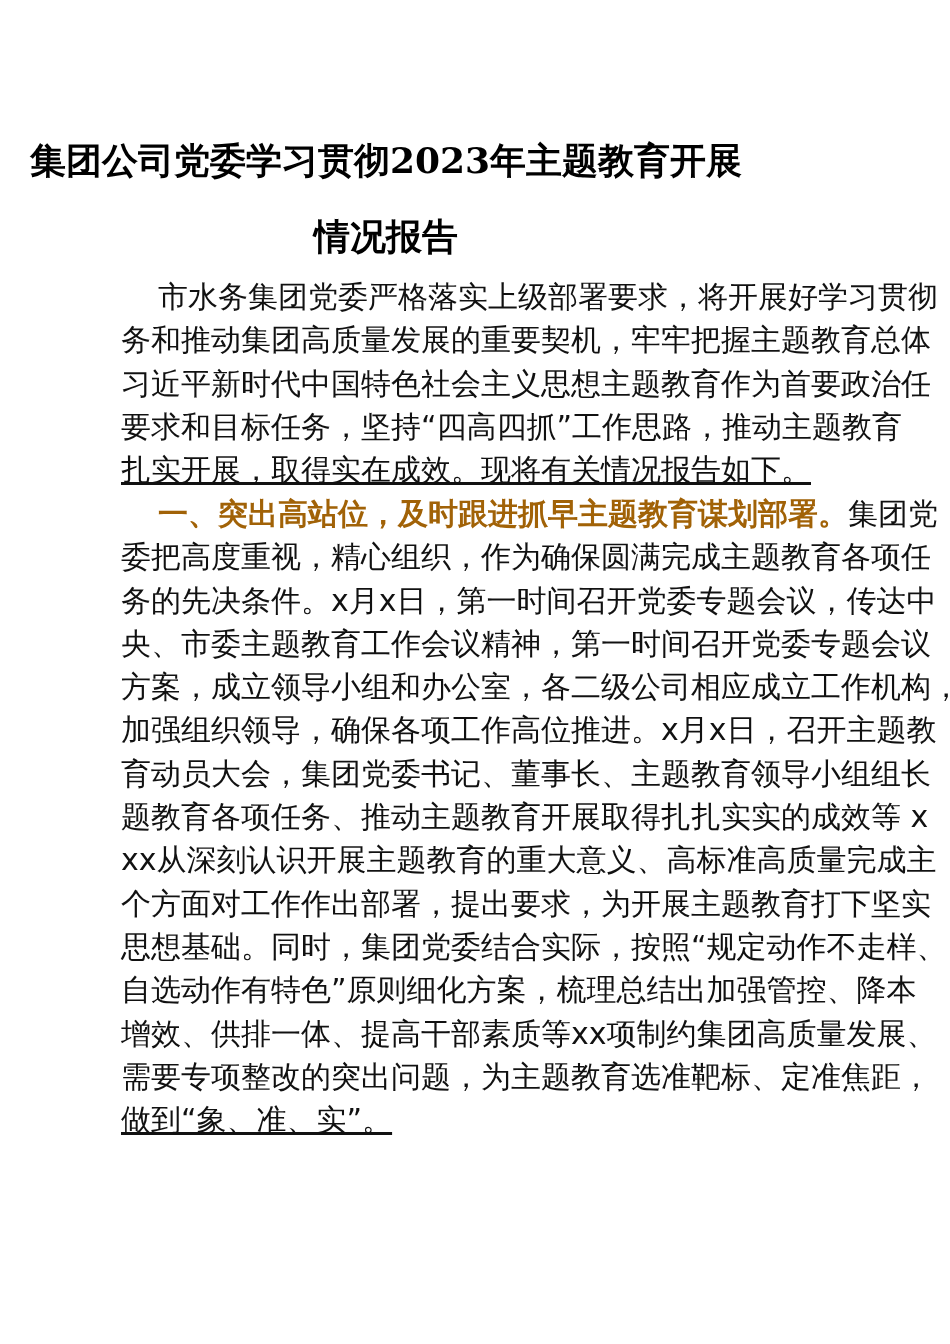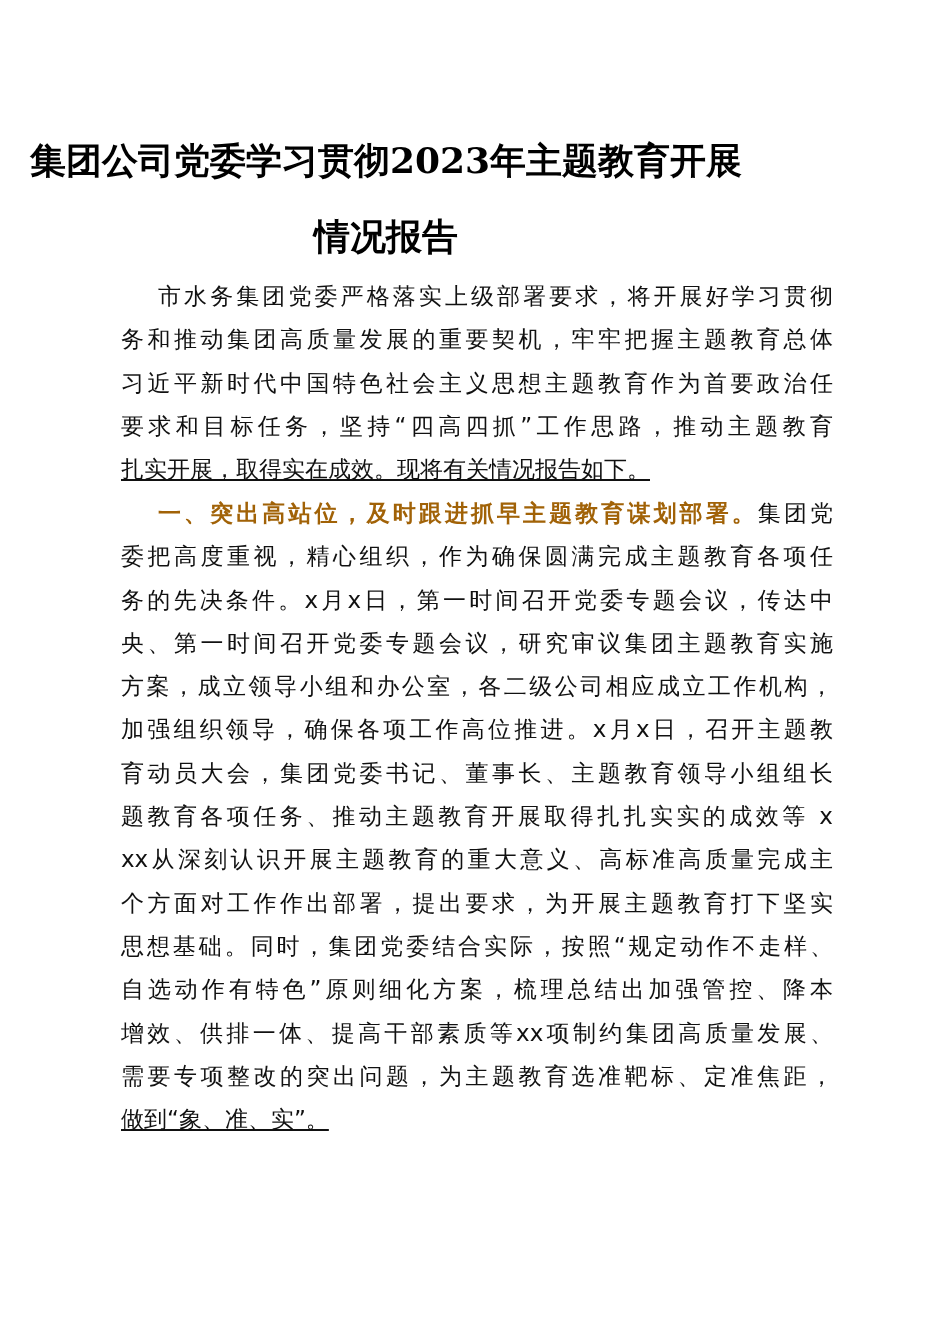--- a/index.html
+++ b/index.html
@@ -8,21 +8,21 @@
   .title {
     position:absolute; left:0; width:772px; text-align:center;
     font-family:"DejaVu Serif","Liberation Serif",serif; font-weight:bold;
     font-size:36px; color:#000; letter-spacing:0px; line-height:46px;
   }
   .t1 { top:137px; }
   .t2 { top:169px;margin-top:44px; }
   .body {
     position:absolute; left:121px; width:712px;
     font-family:"DejaVu Sans","Liberation Sans",sans-serif;
-    font-size:23px; color:#111; line-height:43.3px;
+    font-size:30px; color:#111; line-height:43.3px;
   }
   .line { display:block; white-space:nowrap; text-align:justify; text-align-last:justify; height:43.3px; }
   .line.last { text-align-last:left;text-decoration:underline; }
   .indent { padding-left:37px; }
   .h { font-weight:bold; color:#a16207; }
 </style>
 </head>
 <body>
 
 <div class="page">
@@ -35,21 +35,21 @@
     <span class="line">务和推动集团高质量发展的重要契机，牢牢把握主题教育总体</span>
     <span class="line">习近平新时代中国特色社会主义思想主题教育作为首要政治任</span>
     <span class="line">要求和目标任务，坚持“四高四抓”工作思路，推动主题教育</span>
     <span class="line last">扎实开展，取得实在成效。现将有关情况报告如下。</span>
   </div>
 
   <div class="body" style="top:492px;">
     <span class="line indent"><span class="h">一、突出高站位，及时跟进抓早主题教育谋划部署。</span><span>集团党</span></span>
     <span class="line">委把高度重视，精心组织，作为确保圆满完成主题教育各项任</span>
     <span class="line">务的先决条件。x月x日，第一时间召开党委专题会议，传达中</span>
-    <span class="line">央、第一时间召开党委专题会议，研究审议集团主题教育实施</span>
+    <span class="line">央、市委主题教育工作会议精神，第一时间召开党委专题会议</span>
     <span class="line">方案，成立领导小组和办公室，各二级公司相应成立工作机构，</span>
     <span class="line">加强组织领导，确保各项工作高位推进。x月x日，召开主题教</span>
     <span class="line">育动员大会，集团党委书记、董事长、主题教育领导小组组长</span>
     <span class="line">题教育各项任务、推动主题教育开展取得扎扎实实的成效等 x</span>
     <span class="line">xx从深刻认识开展主题教育的重大意义、高标准高质量完成主</span>
     <span class="line">个方面对工作作出部署，提出要求，为开展主题教育打下坚实</span>
     <span class="line">思想基础。同时，集团党委结合实际，按照“规定动作不走样、</span>
     <span class="line">自选动作有特色”原则细化方案，梳理总结出加强管控、降本</span>
     <span class="line">增效、供排一体、提高干部素质等xx项制约集团高质量发展、</span>
     <span class="line">需要专项整改的突出问题，为主题教育选准靶标、定准焦距，</span>

